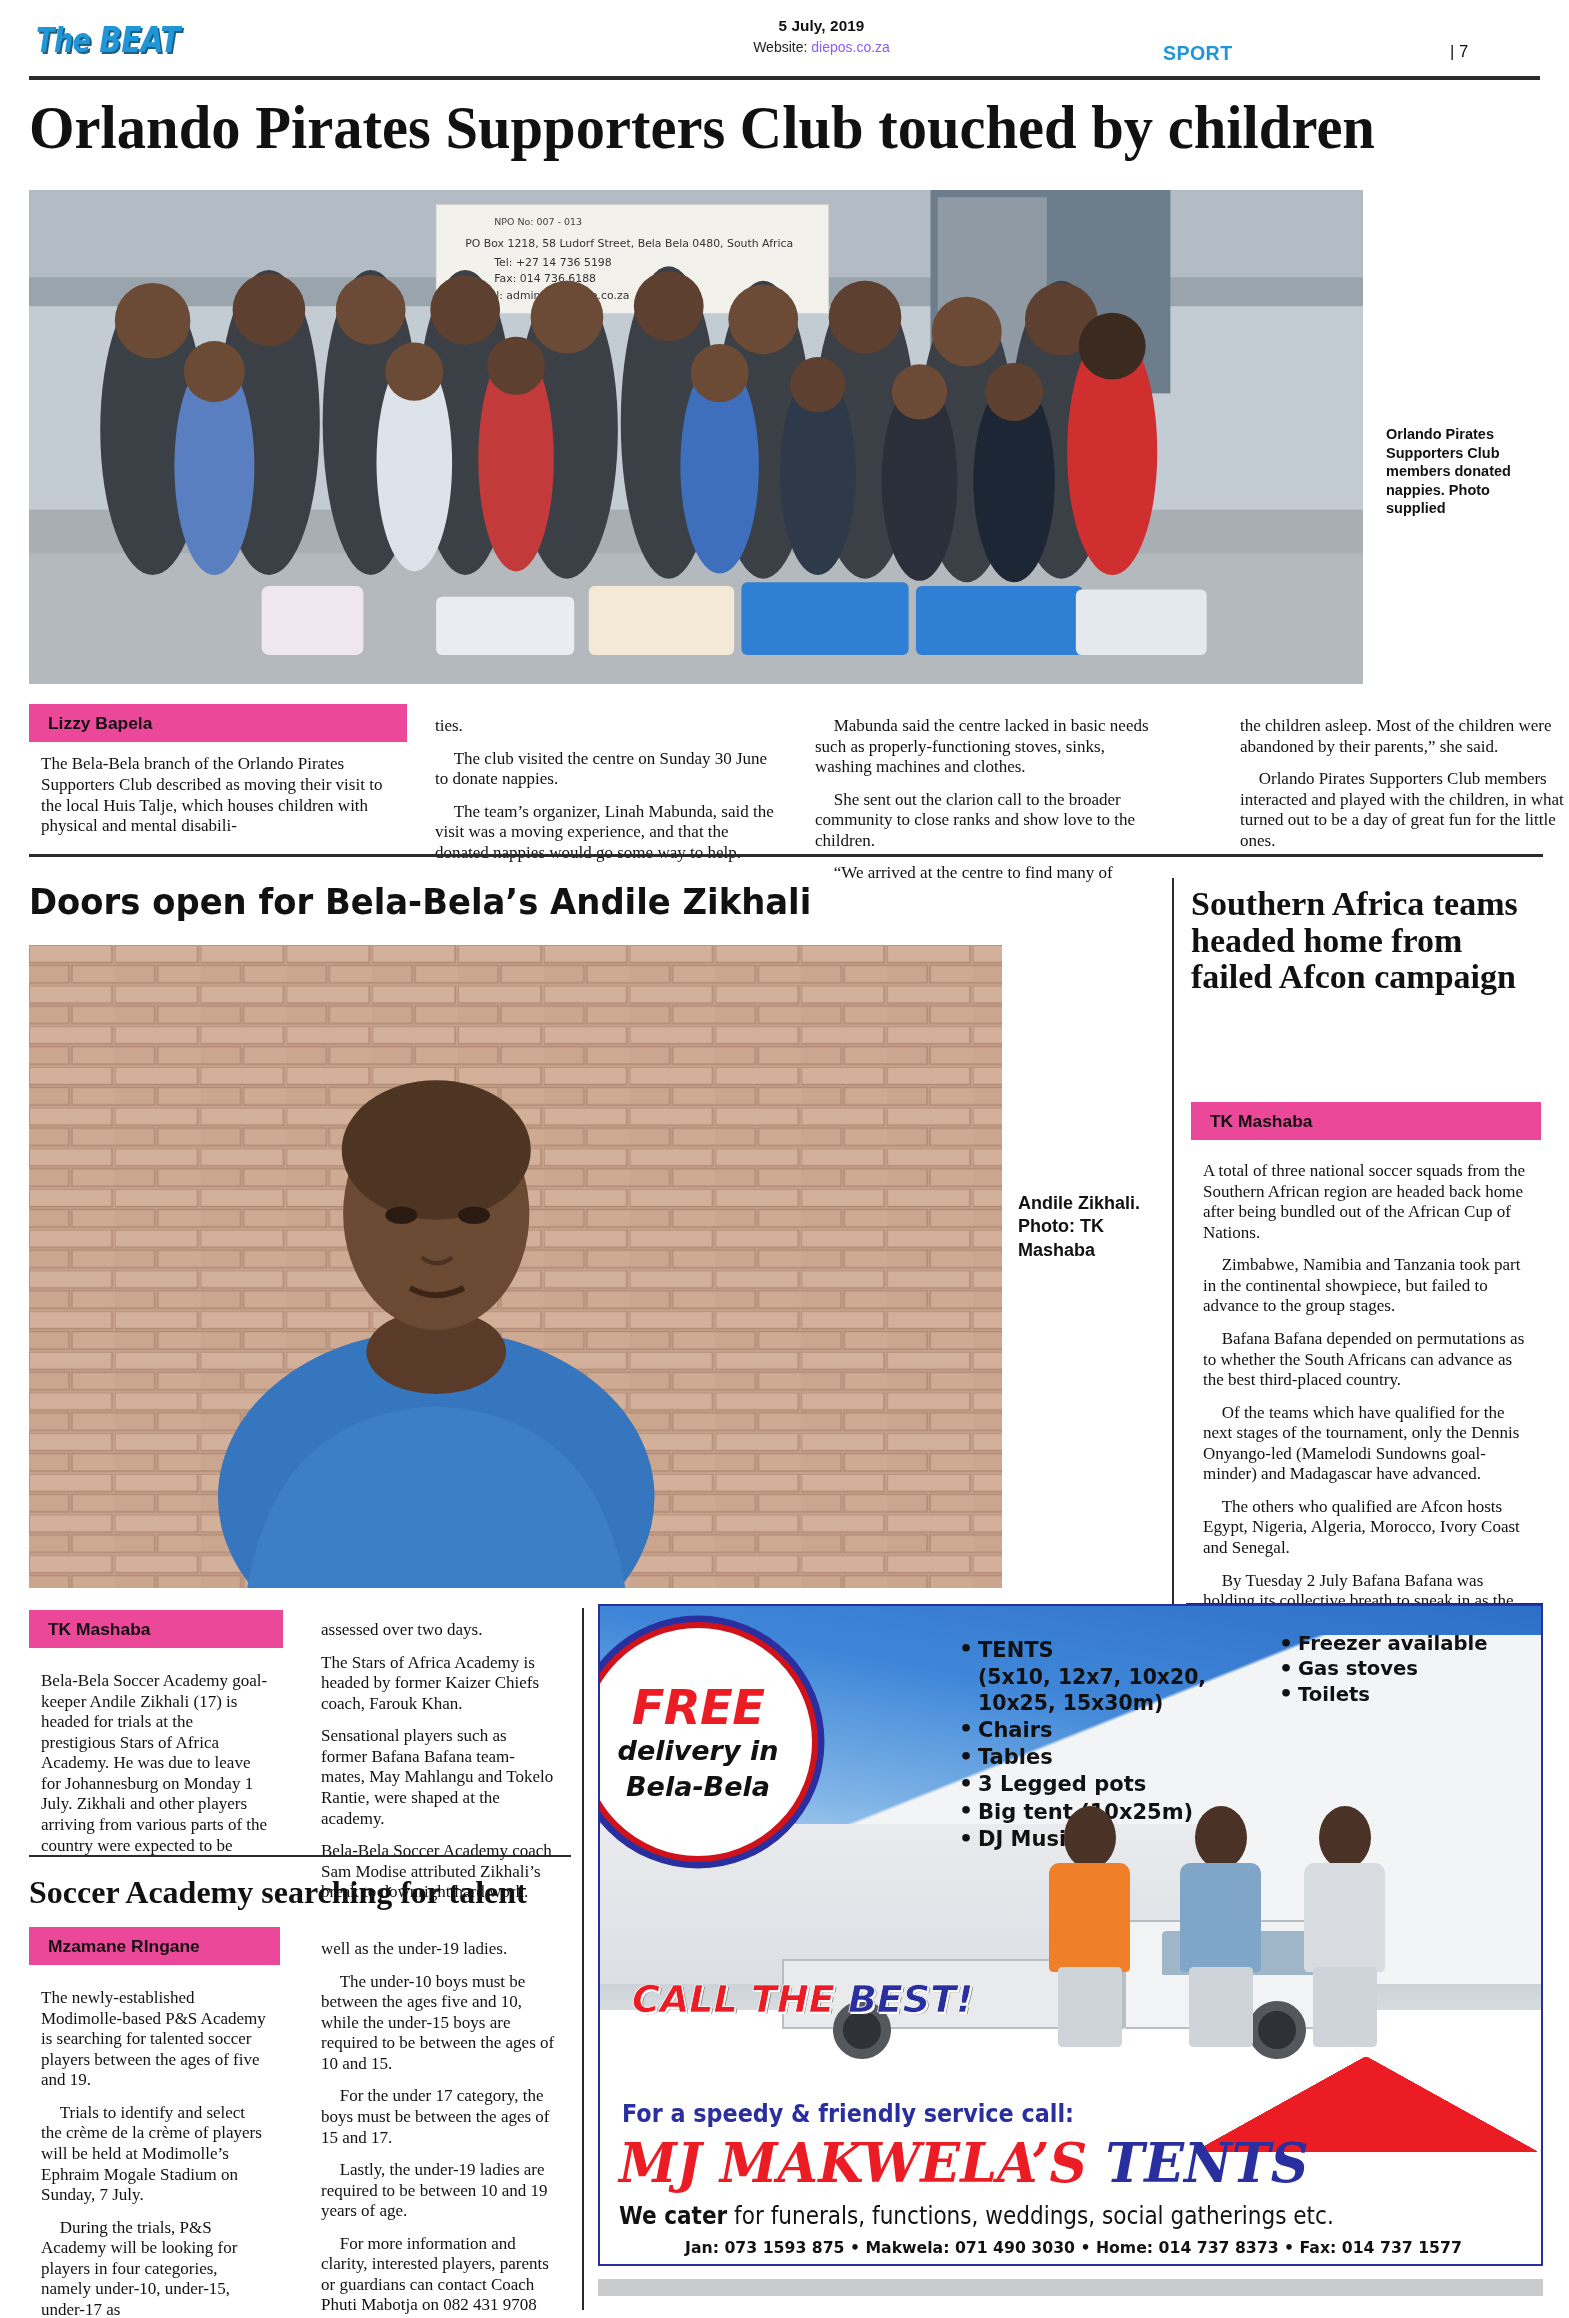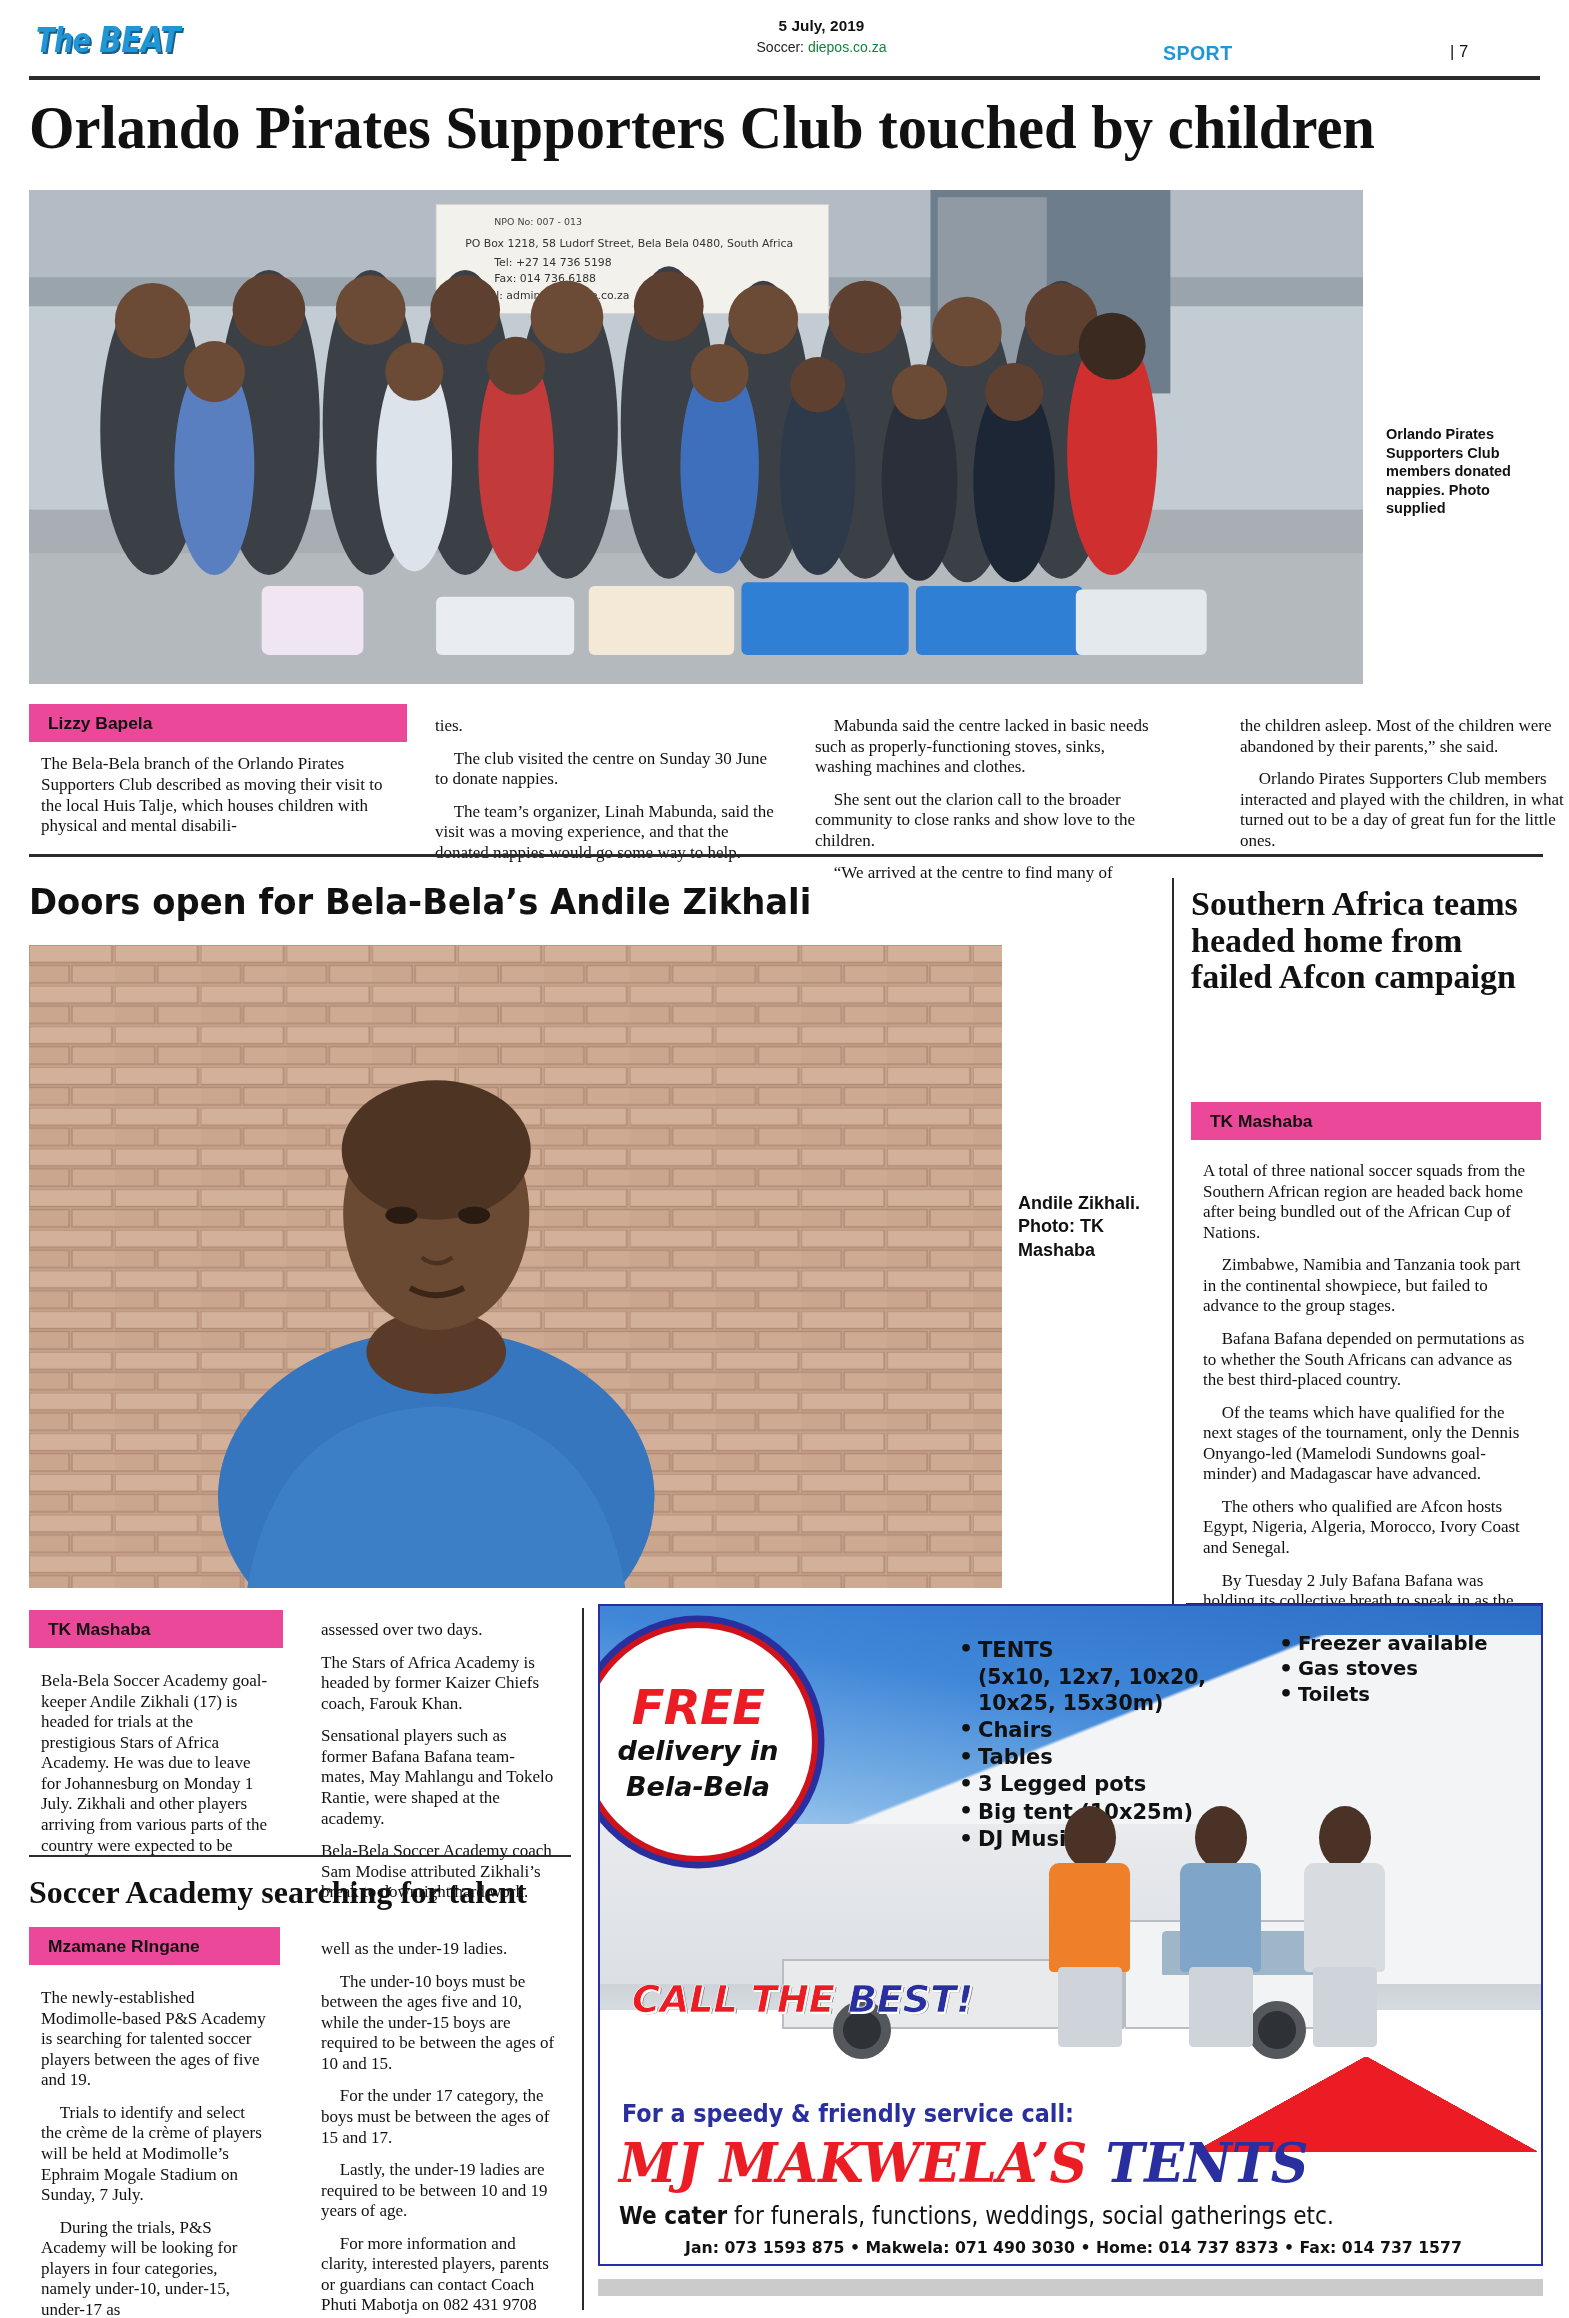--- a/index.html
+++ b/index.html
@@ -35,21 +35,21 @@
     white-space: nowrap;
   }
   .logo-beat .big { font-size: 36px; }
   .mast-center {
     position: absolute; left: 640px; top: 4.4px;
     width: 305px; text-align: center;
     font-family: "Liberation Sans", sans-serif;
   }
   .mast-date { font-size: 15.3px; font-weight: 700; color: #111; letter-spacing: 0.1px; }
   .mast-web { font-size: 14px; color: #222; margin-top: 3.6px; }
-  .mast-web .url { color: #15803d; }
+  .mast-web .url { color: #8b5cf6; }
   .mast-section {
     position: absolute; left: 1134px; top: 29px;
     font-family: "Liberation Sans", sans-serif;
     font-weight: 700; font-size: 19.6px; color: #2196d6;
     letter-spacing: 0.4px;
   }
   .mast-page {
     position: absolute; left: 1421px; top: 29px;
     font-family: "Liberation Sans", sans-serif;
     font-size: 16.7px; color: #111;
@@ -300,21 +300,21 @@
 <div class="page">
 
   <div class="masthead">
     <div class="logo-beat">
       <span>The</span>
       <span class="big">BEAT</span>
     </div>
     <div class="mast-center">
       <div class="mast-date">5 July, 2019</div>
       <div class="mast-web">
-        <span>Soccer:</span>
+        <span>Website:</span>
         <span class="url">diepos.co.za</span>
       </div>
     </div>
     <div class="mast-section">SPORT</div>
     <div class="mast-page">| 7</div>
   </div>
   <div class="rule-top"></div>
 
   <h1 class="lead-headline">Orlando Pirates Supporters Club touched by children</h1>
 

